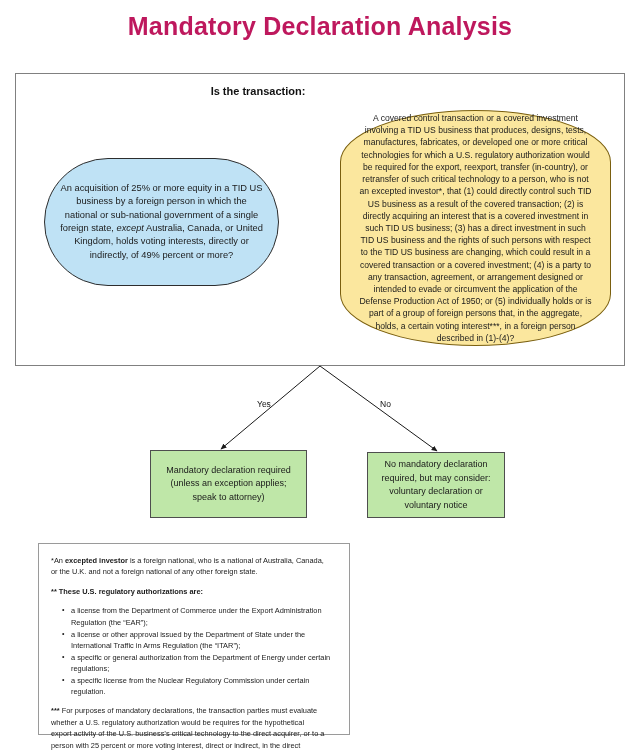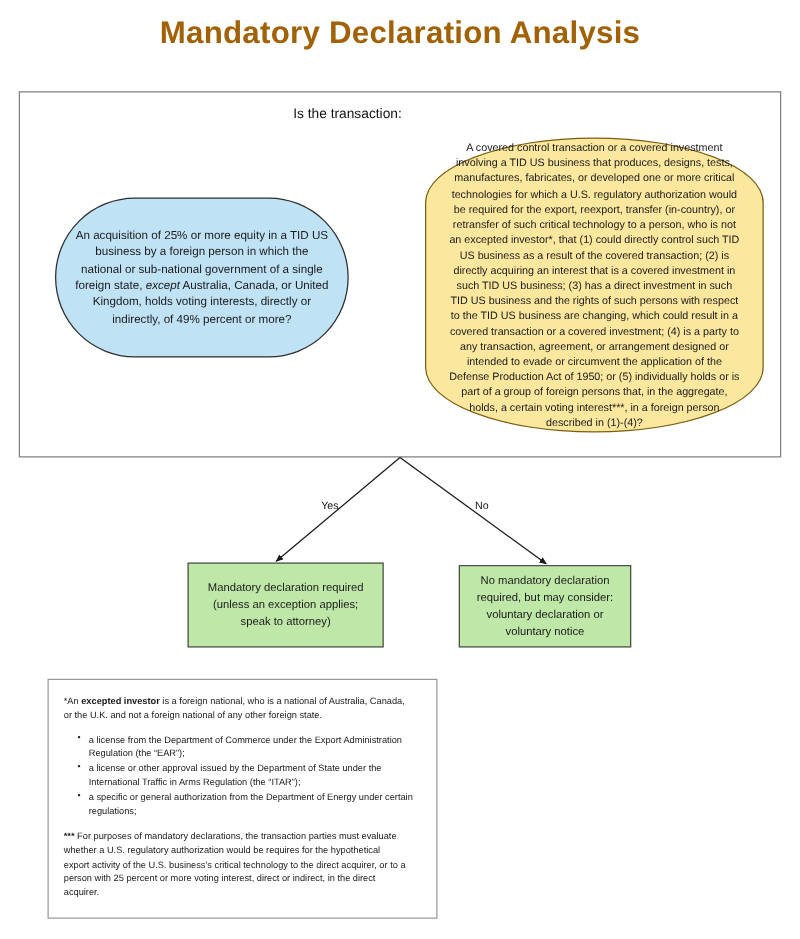--- a/index.html
+++ b/index.html
@@ -15,40 +15,39 @@
     overflow: hidden;
   }
 
   #page-title {
     position: absolute;
     left: 0; top: 12px; width: 640px;
     text-align: center;
     font-size: 25px;
     font-weight: bold;
     letter-spacing: 0.2px;
-    color: #a16207;
+    color: #be185d;
   }
 
   
   #decision-frame {
     position: absolute;
     left: 15px; top: 73px;
     width: 610px; height: 293px;
     border: 1px solid #808080;
     background: #ffffff;
   }
 
   #decision-prompt {
     position: absolute;
     left: 15px; top: 85px; width: 486px;
     text-align: center;
     font-size: 11px;
-    font-weight: normal;
+    font-weight: bold;
     color: #111111;
-    margin-left: 20px;
   }
 
   
   #node-equity {
     position: absolute;
     left: 44px; top: 158px;
     width: 235px; height: 128px;
     background: #bfe2f5;
     border: 1px solid #2d2d2d;
     border-radius: 64px / 64px;
@@ -193,21 +192,23 @@
   <div class="node-text">Mandatory declaration required (unless an exception applies; speak to attorney)</div>
 </div>
 
 <div class="outcome-node" id="outcome-not-required">
   <div class="node-text">No mandatory declaration required, but may consider: voluntary declaration or voluntary notice</div>
 </div>
 
 <div id="footnotes-panel">
   <p><span>*An </span><b>excepted investor</b><span> is a foreign national, who is a national of Australia, Canada, or the U.K. and not a foreign national of any other foreign state.</span></p>
 
+  <p id="footnote-reg-heading">** These U.S. regulatory authorizations are:</p>
 
   <ul id="footnote-reg-list">
     <li>a license from the Department of Commerce under the Export Administration Regulation (the “EAR”);</li>
     <li>a license or other approval issued by the Department of State under the International Traffic in Arms Regulation (the “ITAR”);</li>
     <li>a specific or general authorization from the Department of Energy under certain regulations;</li>
+    <li>a specific license from the Nuclear Regulatory Commission under certain regulation.</li>
   </ul>
 
   <p><b>***</b><span> For purposes of mandatory declarations, the transaction parties must evaluate whether a U.S. regulatory authorization would be requires for the hypothetical export activity of the U.S. business’s critical technology to the direct acquirer, or to a person with 25 percent or more voting interest, direct or indirect, in the direct acquirer.</span></p>
 </div>
 
 </body></html>

